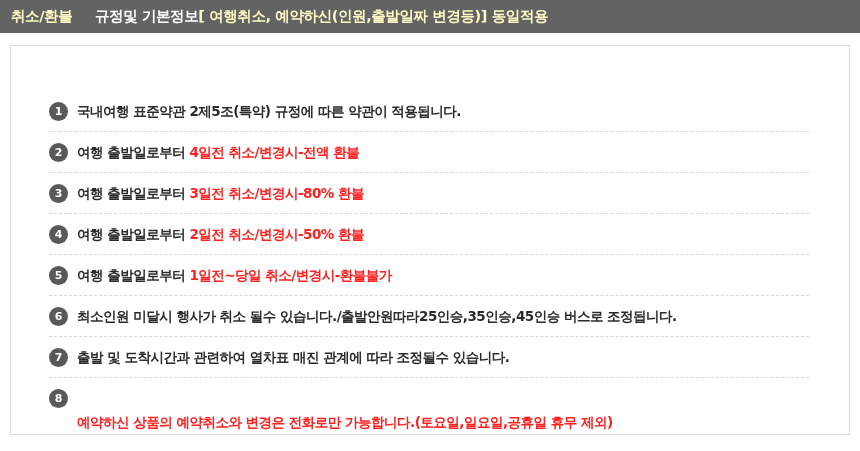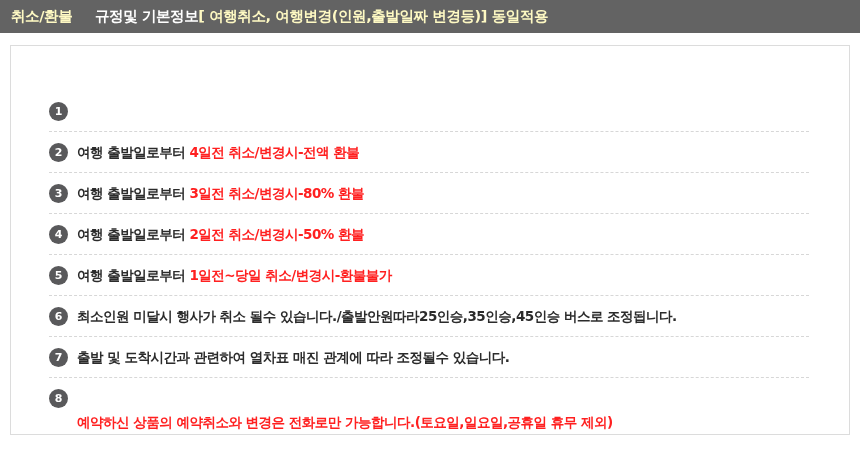--- a/index.html
+++ b/index.html
@@ -90,28 +90,29 @@
     line-height: 1.2;
   }
   .rule-text .em { color: #ff2020; text-align: right; }
   .rule-text.all-red { color: #ff2020; margin-top: 48px; }
 </style>
 </head>
 <body>
 
 <div id="header-bar">
   <div id="header-title">
-    <span class="h-accent">취소/환불</span><span class="h-plain"> 규정및 기본정보</span><span class="h-accent">[ 여행취소, 여행변경(인원,출발일짜 변경등)] 동일적용</span>
+    <span class="h-accent">취소/환불</span><span class="h-plain"> 규정및 기본정보</span><span class="h-accent">[ 여행취소, 예약하신(인원,출발일짜 변경등)] 동일적용</span>
   </div>
 </div>
 
 <div id="content-panel">
   <div id="rules-list">
       <div class="rule-row">
         <div class="rule-badge">1</div>
+        <div class="rule-text"><span>국내여행 표준약관 2제5조(특약) 규정에 따른 약관이 적용됩니다.</span></div>
       </div>
       <div class="rule-row">
         <div class="rule-badge">2</div>
         <div class="rule-text"><span>여행 출발일로부터 </span><span class="em">4일전 취소/변경시-전액 환불</span></div>
       </div>
       <div class="rule-row">
         <div class="rule-badge">3</div>
         <div class="rule-text"><span>여행 출발일로부터 </span><span class="em">3일전 취소/변경시-80% 환불</span></div>
       </div>
       <div class="rule-row">

